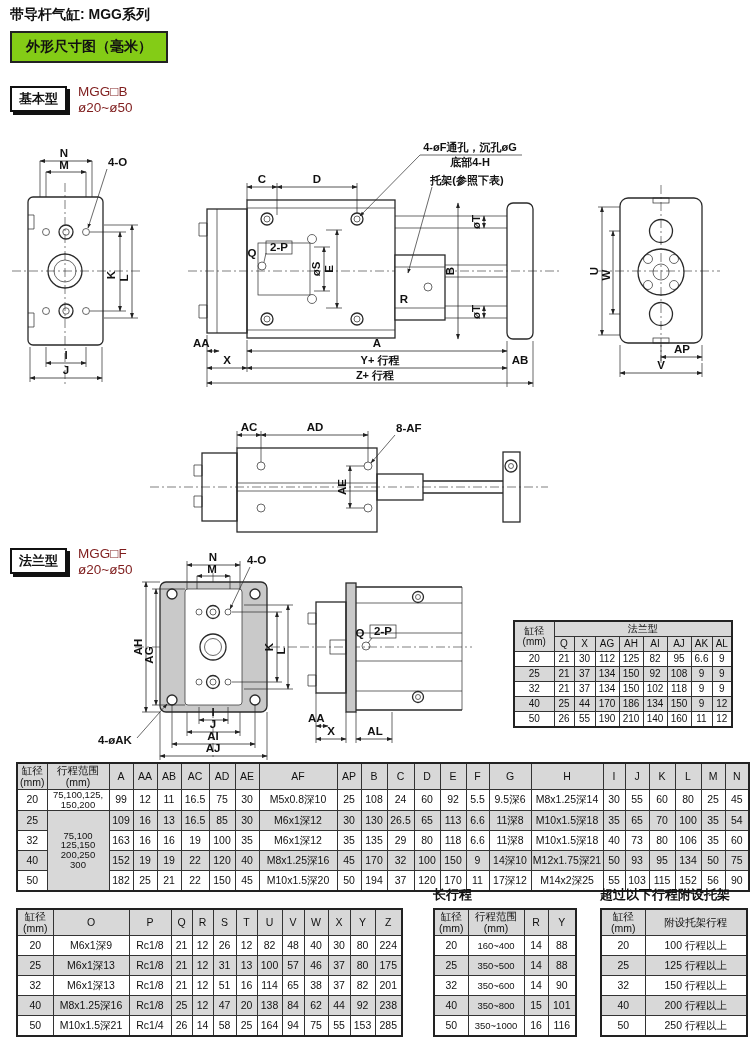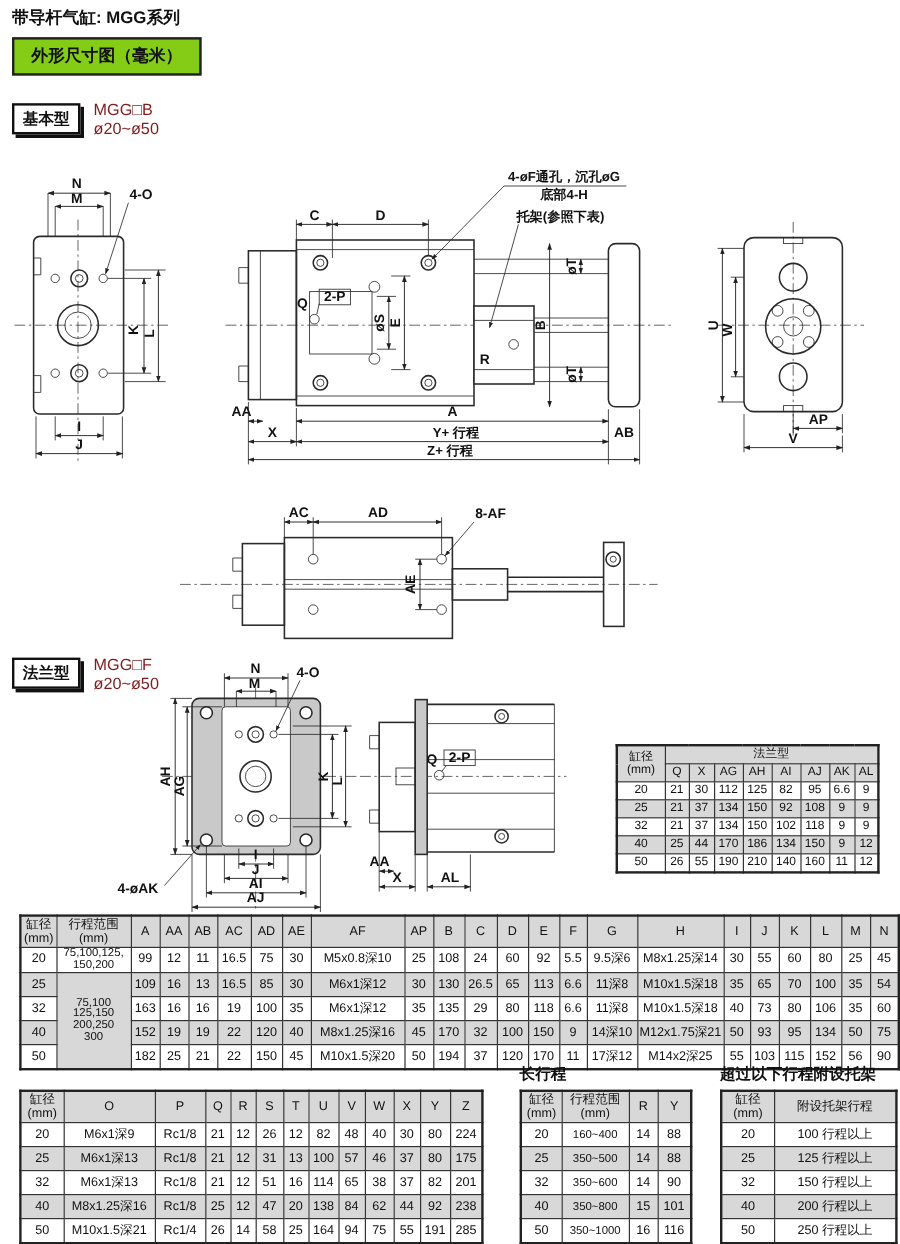--- a/index.html
+++ b/index.html
@@ -733,21 +733,21 @@
           <td>M10x1.5深21</td>
           <td>Rc1/4</td>
           <td>26</td>
           <td>14</td>
           <td>58</td>
           <td>25</td>
           <td>164</td>
           <td>94</td>
           <td>75</td>
           <td>55</td>
-          <td>191</td>
+          <td>153</td>
           <td>285</td>
       </tr>
     </tbody>
   </table>
 
   <div class="tbl-title" style="left:433px;top:886px">长行程</div>
   <table id="longTable">
     <colgroup>
         <col style="width:34px">
         <col style="width:56px">

